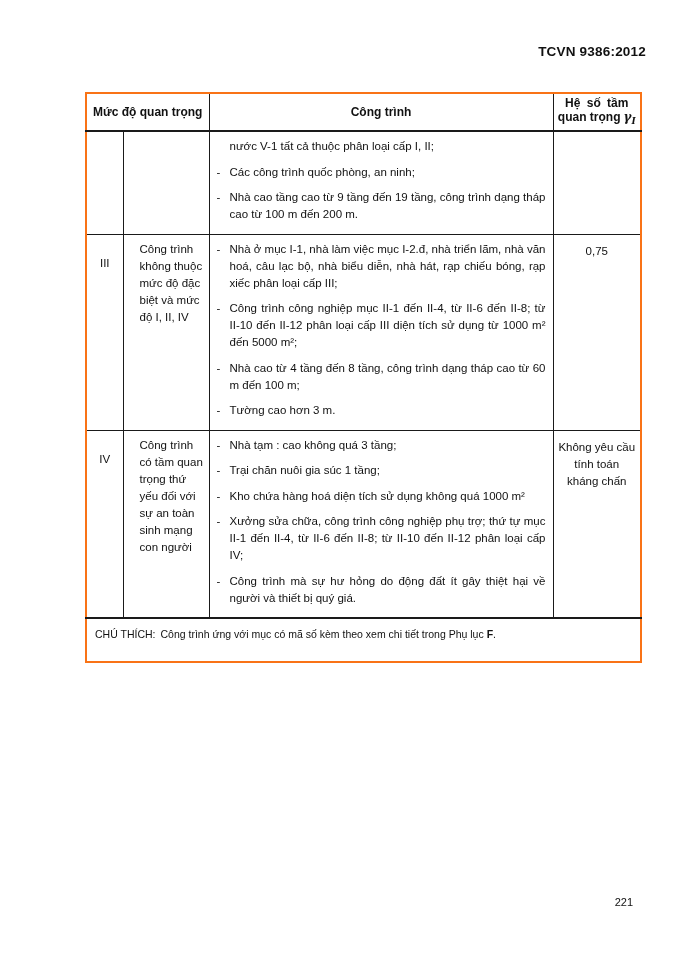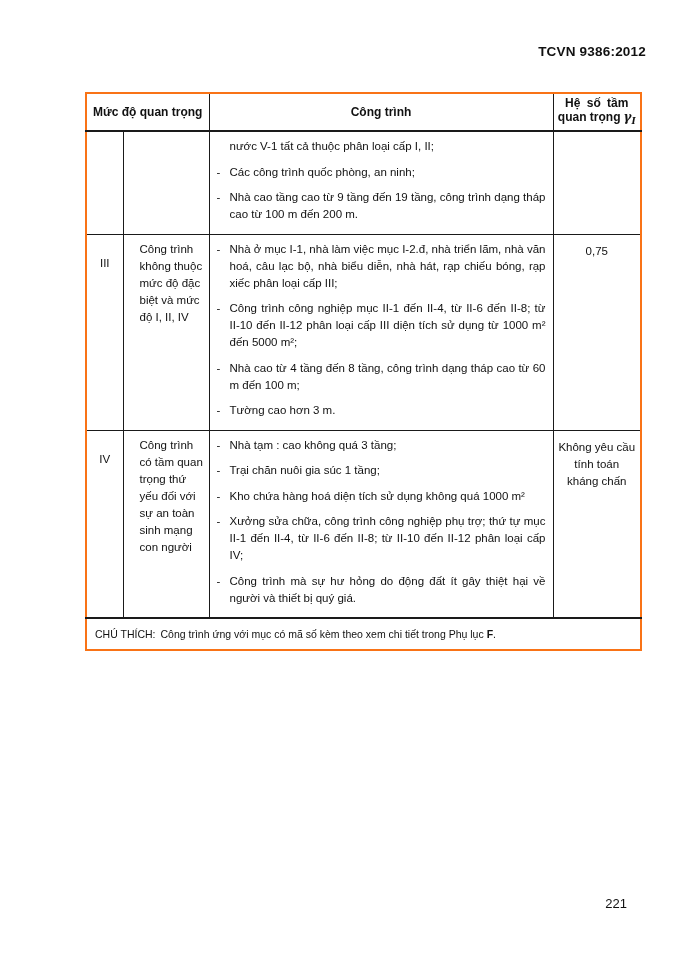--- a/index.html
+++ b/index.html
@@ -55,30 +55,30 @@
   .witem { display: flex; margin-bottom: 8.5px; }
   .witem .marker { flex: 0 0 13px; }
   .witem .wtext  { flex: 1 1 auto; text-align: justify; }
   .row-2 > td { height: 85px; }
   .row-3 > td { height: 187px; }
   .row-4 > td { height: 160px; }
   .note-row td {
     border-top: 2px solid #1a1a1a;
     height: 31px;
     font-size: 10.5px;
-    padding: 9px 10px 8px 8px;
+    padding: 9px 10px 20px 8px;
     vertical-align: middle;
     line-height: 13px;
   }
   .note-label { margin-right: 5px; }
   .page-num {
     position: absolute;
     top: 896px;
-    right: 73px;
-    font-size: 13px;
+    right: 67px;
+    font-size: 11px;
   }
 </style>
 </head>
 <body>
 
 <div class="doc-code">TCVN 9386:2012</div>
 
 <table class="tbl">
   <colgroup>
     <col style="width:37px">

